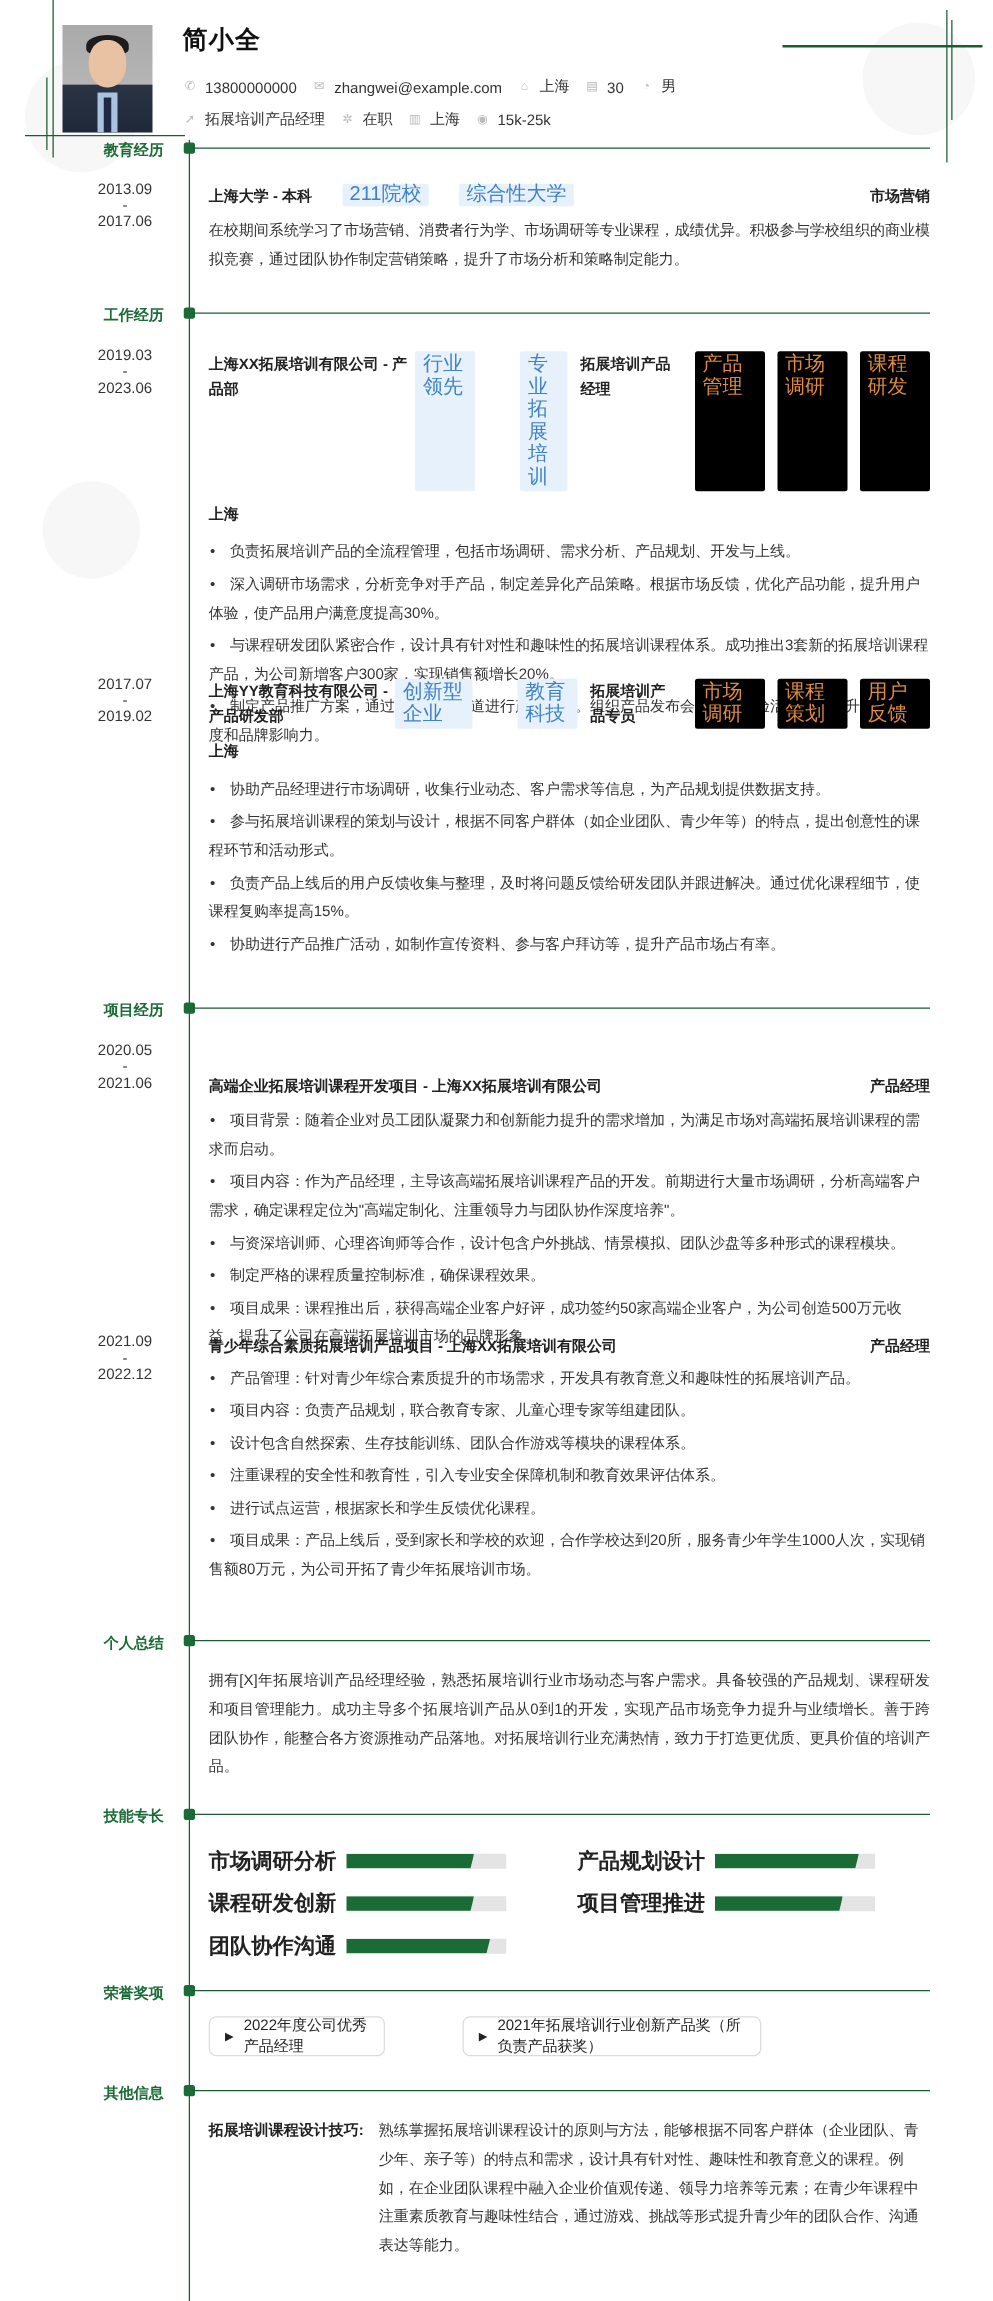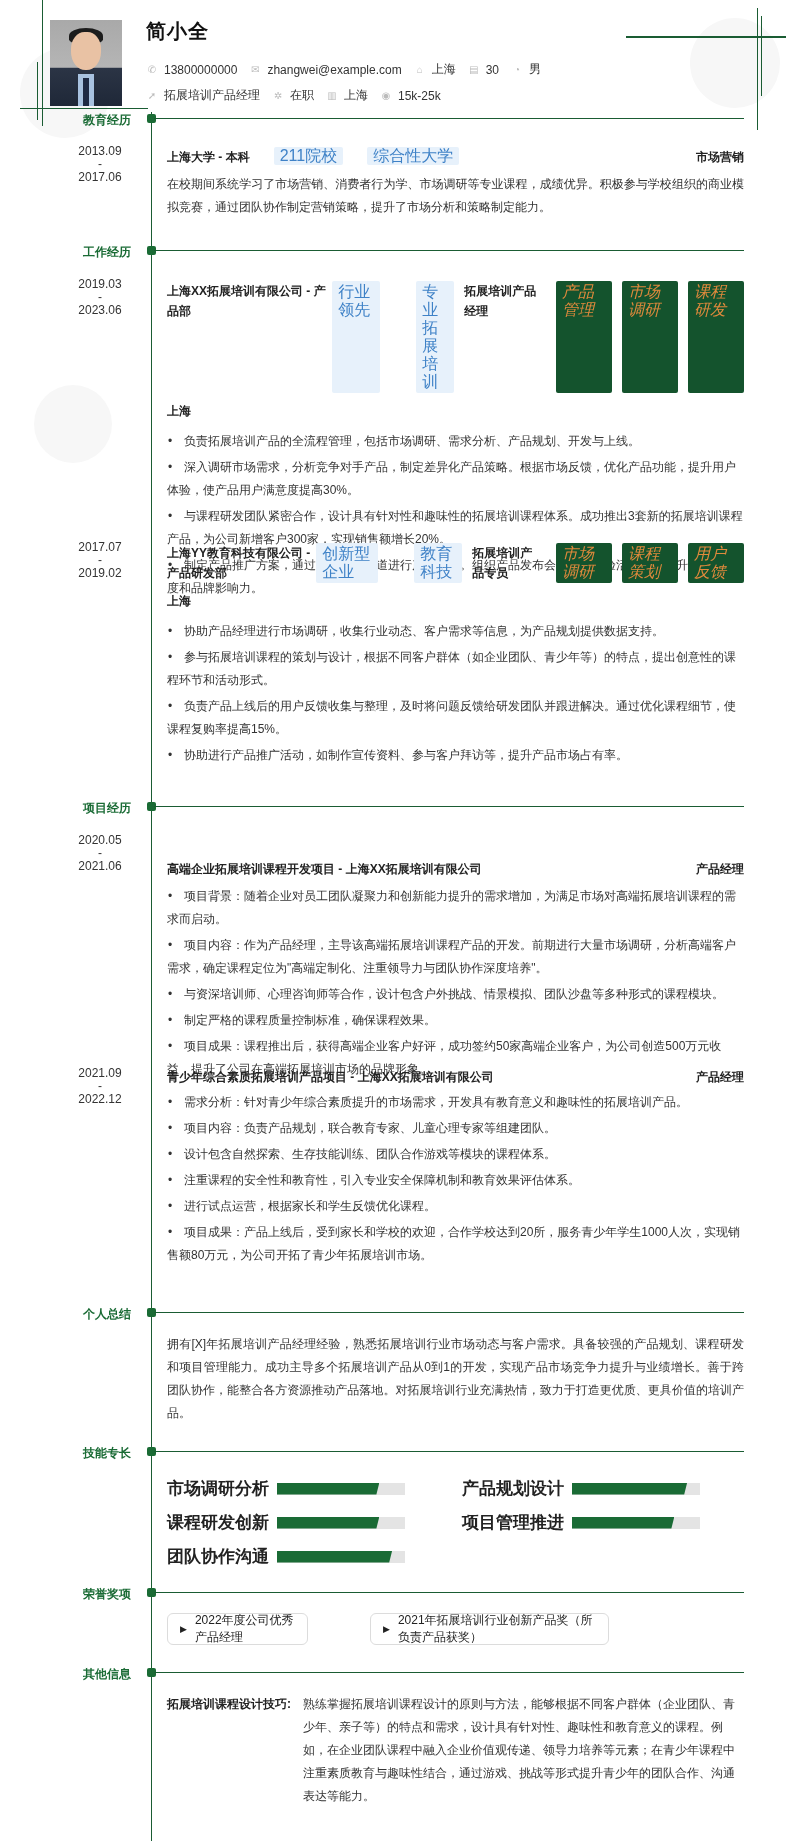--- a/index.html
+++ b/index.html
@@ -31,21 +31,21 @@
   
   .sec-title { position: absolute; left: 40px; width: 91px; text-align: right; font-size: 12px; color: #1a6b35; font-weight: bold; }
   .sec-dot { position: absolute; left: 147px; width: 9px; height: 9px; border-radius: 2px; background: #1a6b35; }
   .sec-line { position: absolute; left: 154px; width: 590px; height: 1px; background: #1a5c33; }
   .date { position: absolute; left: 60px; width: 80px; text-align: center; font-size: 12px; color: #333; line-height: 13px; }
   .block { position: absolute; left: 167px; width: 577px; }
   .row-head { display: flex; align-items: flex-start; font-size: 12px; font-weight: bold; color: #222; line-height: 20px; gap: 16px; }
   .row-head .spacer { flex: 1; }
   .tag { display: inline-block; font-weight: normal; font-size: 16px; padding: 0 6px; margin-left: 8px; line-height: 18px; border-radius: 2px; }
   .tag.blue { background: #e7f1fb; color: #3f82c7; }
-  .tag.orange { background: #14532d; color: #e08a3c; font-style: italic; }
+  .tag.orange { background: #000000; color: #e08a3c; }
   .para { font-size: 12px; color: #333; line-height: 23px; text-align: justify; }
   ul.bullets { list-style: none; }
   ul.bullets li { font-size: 12px; color: #333; line-height: 23px; margin-bottom: 3px; }
   ul.bullets li::before { content: "•"; display: inline-block; width: 16px; padding-left: 1px; color: #333; }
 
   
   .work-head { display: flex; font-size: 12px; line-height: 20px; }
   .work-head .company { width: 166px; font-weight: bold; color: #222; }
   .work-head .tags-a { display: flex; gap: 30px; }
   .work-head .tags-a .tag, .work-head .tags-b .tag { width: auto; line-height: 18px; padding: 2px 6px; margin-left: 0; margin-right: 6px; }
@@ -238,21 +238,21 @@
     <div>-</div>
     <div>2022.12</div>
 </div>
 <div class="block" style="top:1067px;">
   <div class="row-head" style="margin-bottom:4px;">
     <span>青少年综合素质拓展培训产品项目 - 上海XX拓展培训有限公司</span>
     <span class="spacer"></span>
     <span>产品经理</span>
   </div>
   <ul class="bullets">
-    <li>需求分析：针对青少年综合素质提升的市场需求，开发具有教育意义和趣味性的拓展培训产品。</li>
+    <li>产品管理：针对青少年综合素质提升的市场需求，开发具有教育意义和趣味性的拓展培训产品。</li>
     <li>项目内容：负责产品规划，联合教育专家、儿童心理专家等组建团队。</li>
     <li>设计包含自然探索、生存技能训练、团队合作游戏等模块的课程体系。</li>
     <li>注重课程的安全性和教育性，引入专业安全保障机制和教育效果评估体系。</li>
     <li>进行试点运营，根据家长和学生反馈优化课程。</li>
     <li>项目成果：产品上线后，受到家长和学校的欢迎，合作学校达到20所，服务青少年学生1000人次，实现销售额80万元，为公司开拓了青少年拓展培训市场。</li>
   </ul>
 </div>
 
 <div class="sec-title" style="top:1306px;">个人总结</div>
 <div class="sec-dot" style="top:1308px;"></div>

